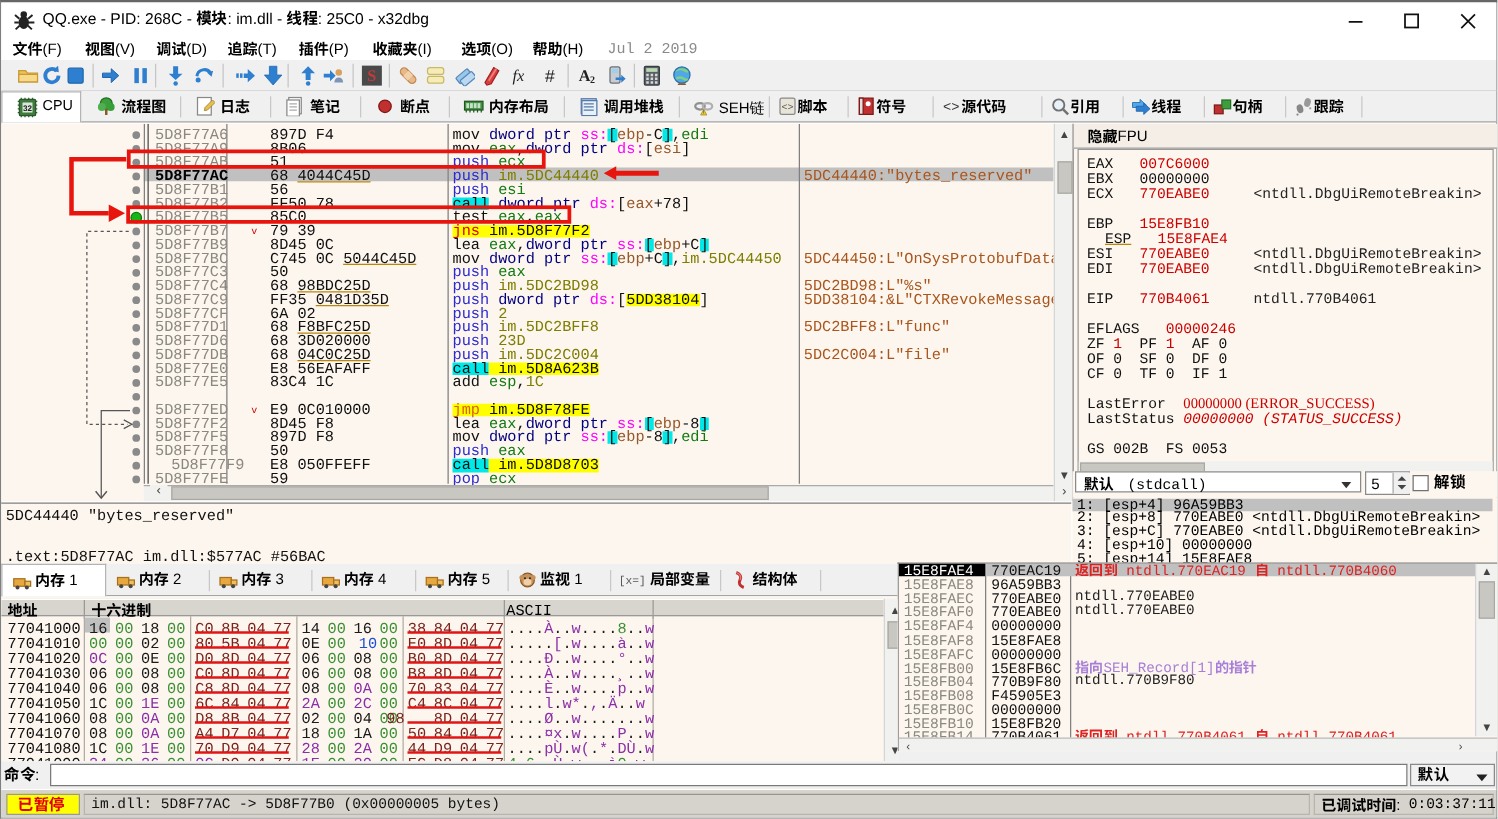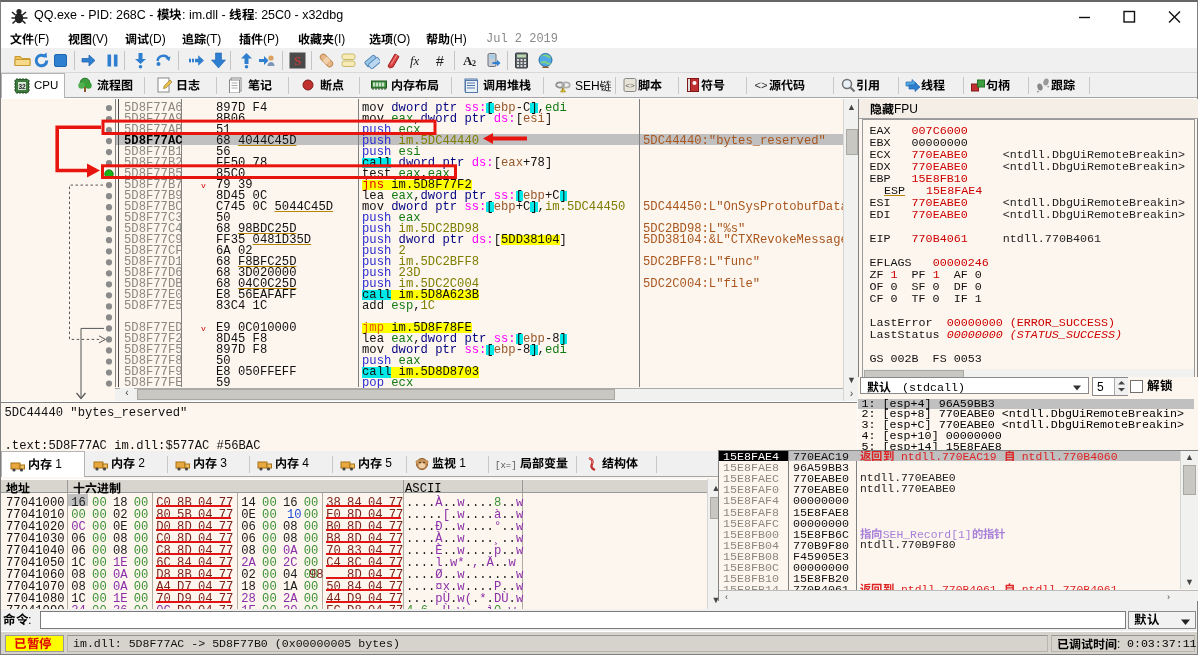--- a/index.html
+++ b/index.html
@@ -550,21 +550,21 @@
     <div class="drow mono" style="top:146.8px"><span class="c addr" style="left:123px">5D8F77CF</span><span class="c" style="left:215px"><span style="color:#101010;">6A 02</span></span><span class="c" style="left:361px"><span style="color:#2A2AD0;">push </span><span style="color:#7E7E00;">2</span></span></div>
     <div class="drow mono" style="top:157.8px"><span class="c addr" style="left:123px">5D8F77D1</span><span class="c" style="left:215px"><span style="color:#101010;">68 </span><span style="color:#101010;text-decoration:underline;text-decoration-color:#B8860B;">F8BFC25D</span></span><span class="c" style="left:361px"><span style="color:#2A2AD0;">push </span><span style="color:#7E7E00;">im.5DC2BFF8</span></span><span class="c" style="left:642px"><span style="color:#A9561E;">5DC2BFF8:L"func"</span></span></div>
     <div class="drow mono" style="top:168.8px"><span class="c addr" style="left:123px">5D8F77D6</span><span class="c" style="left:215px"><span style="color:#101010;">68 3D020000</span></span><span class="c" style="left:361px"><span style="color:#2A2AD0;">push </span><span style="color:#7E7E00;">23D</span></span></div>
     <div class="drow mono" style="top:179.8px"><span class="c addr" style="left:123px">5D8F77DB</span><span class="c" style="left:215px"><span style="color:#101010;">68 </span><span style="color:#101010;text-decoration:underline;text-decoration-color:#B8860B;">04C0C25D</span></span><span class="c" style="left:361px"><span style="color:#2A2AD0;">push </span><span style="color:#7E7E00;">im.5DC2C004</span></span><span class="c" style="left:642px"><span style="color:#A9561E;">5DC2C004:L"file"</span></span></div>
     <div class="drow mono" style="top:190.8px"><span class="c addr" style="left:123px">5D8F77E0</span><span class="c" style="left:215px"><span style="color:#101010;">E8 56EAFAFF</span></span><span class="c" style="left:361px"><span class="bg" style="color:#101010;background:#00E8E8;">call</span><span class="bg" style="color:#101010;background:#FFFF00;"> im.5D8A623B</span></span></div>
     <div class="drow mono" style="top:201.9px"><span class="c addr" style="left:123px">5D8F77E5</span><span class="c" style="left:215px"><span style="color:#101010;">83C4 1C</span></span><span class="c" style="left:361px"><span style="color:#101010;">add </span><span style="color:#127A12;">esp</span><span style="color:#101010;">,</span><span style="color:#7E7E00;">1C</span></span></div>
     <div class="drow mono" style="top:223.9px"><span class="c addr" style="left:123px">5D8F77ED</span><span class="c mono" style="left:200px;color:#D00000;font-size:8px">v</span><span class="c" style="left:215px"><span style="color:#101010;">E9 0C010000</span></span><span class="c" style="left:361px"><span class="bg" style="color:#E06000;background:#FFFF00;">jmp</span><span class="bg" style="color:#101010;background:#FFFF00;"> im.5D8F78FE</span></span></div>
     <div class="drow mono" style="top:234.9px"><span class="c addr" style="left:123px">5D8F77F2</span><span class="c" style="left:215px"><span style="color:#101010;">8D45 F8</span></span><span class="c" style="left:361px"><span style="color:#101010;">lea </span><span style="color:#127A12;">eax</span><span style="color:#101010;">,</span><span style="color:#000080;">dword ptr </span><span style="color:#FF00FF;">ss:</span><span class="bg" style="color:#101010;background:#00E8E8;">[</span><span style="color:#96572A;">ebp</span><span style="color:#101010;">-8</span><span class="bg" style="color:#101010;background:#00E8E8;">]</span></span></div>
     <div class="drow mono" style="top:245.9px"><span class="c addr" style="left:123px">5D8F77F5</span><span class="c" style="left:215px"><span style="color:#101010;">897D F8</span></span><span class="c" style="left:361px"><span style="color:#101010;">mov </span><span style="color:#000080;">dword ptr </span><span style="color:#FF00FF;">ss:</span><span class="bg" style="color:#101010;background:#00E8E8;">[</span><span style="color:#96572A;">ebp</span><span style="color:#101010;">-8</span><span class="bg" style="color:#101010;background:#00E8E8;">]</span><span style="color:#101010;">,</span><span style="color:#127A12;">edi</span></span></div>
     <div class="drow mono" style="top:257.0px"><span class="c addr" style="left:123px">5D8F77F8</span><span class="c" style="left:215px"><span style="color:#101010;">50</span></span><span class="c" style="left:361px"><span style="color:#2A2AD0;">push </span><span style="color:#127A12;">eax</span></span></div>
-    <div class="drow mono" style="top:268.0px"><span class="c addr" style="left:123px">5D8F77F9</span><span class="c" style="left:215px"><span style="color:#101010;">E8 050FFEFF</span></span><span class="c" style="left:361px"><span class="bg" style="color:#101010;background:#00E8E8;">call</span><span class="bg" style="color:#101010;background:#FFFF00;"> im.5D8D8703</span></span></div>
+    <div class="drow mono" style="top:268.0px"><span class="c addr" style="left:136px">5D8F77F9</span><span class="c" style="left:215px"><span style="color:#101010;">E8 050FFEFF</span></span><span class="c" style="left:361px"><span class="bg" style="color:#101010;background:#00E8E8;">call</span><span class="bg" style="color:#101010;background:#FFFF00;"> im.5D8D8703</span></span></div>
     <div class="drow mono" style="top:279.0px"><span class="c addr" style="left:123px">5D8F77FE</span><span class="c" style="left:215px"><span style="color:#101010;">59</span></span><span class="c" style="left:361px"><span style="color:#2A2AD0;">pop </span><span style="color:#127A12;">ecx</span></span></div>
     <svg class="abs" style="left:0;top:0" width="120" height="302" viewBox="0 0 120 302">
       <circle cx="108" cy="9.0" r="3.1" fill="#8a8a8a"></circle>
       <circle cx="108" cy="20.0" r="3.1" fill="#8a8a8a"></circle>
       <circle cx="108" cy="31.0" r="3.1" fill="#8a8a8a"></circle>
       <circle cx="108" cy="42.1" r="3.1" fill="#8a8a8a"></circle>
       <circle cx="108" cy="53.1" r="3.1" fill="#8a8a8a"></circle>
       <circle cx="108" cy="64.1" r="3.1" fill="#8a8a8a"></circle>
       <circle cx="108" cy="75.1" r="4.2" fill="#18B518" stroke="#0A7A0A"></circle>
       <circle cx="108" cy="86.1" r="3.1" fill="#8a8a8a"></circle>
@@ -617,31 +617,30 @@
       <span class="abs" style="left:11px;top:3px"><svg class="cjk" viewBox="0 0 100 100">
           <use href="#u9690"></use>
         </svg><svg class="cjk" viewBox="0 0 100 100">
           <use href="#u85cf"></use>
         </svg>FPU</span>
     </div>
     <div class="abs" style="left:3px;top:20px;width:333px;height:261px;border:1px solid #9a9a9a"></div>
     <div class="rrow" style="left:10.5px;top:24.5px"><span style="color:#111;">EAX</span>   <span style="color:#CC0000;">007C6000</span></div>
     <div class="rrow" style="left:10.5px;top:36.5px"><span style="color:#111;">EBX</span>   <span style="color:#111;">00000000</span></div>
     <div class="rrow" style="left:10.5px;top:48.5px"><span style="color:#111;">ECX</span>   <span style="color:#CC0000;">770EABE0</span>     <span style="color:#222;">&lt;ntdll.DbgUiRemoteBreakin&gt;</span></div>
-    <div class="rrow" style="left:10.5px;top:60.5px"><span style="color:#111;">EDX</span>   <span style="color:#CC0000;">770EABE0</span>     <span style="color:#222;">&lt;ntdll.DbgUiRemoteBreakin&gt;</span></div>
     <div class="rrow" style="left:10.5px;top:72.5px"><span style="color:#111;">EBP</span>   <span style="color:#CC0000;">15E8FB10</span></div>
     <div class="rrow" style="left:25px;top:84.5px"><span style="color:#111;text-decoration:underline;text-decoration-color:#B8860B;">ESP</span>   <span style="color:#CC0000;">15E8FAE4</span></div>
     <div class="rrow" style="left:10.5px;top:96.5px"><span style="color:#111;">ESI</span>   <span style="color:#CC0000;">770EABE0</span>     <span style="color:#222;">&lt;ntdll.DbgUiRemoteBreakin&gt;</span></div>
     <div class="rrow" style="left:10.5px;top:108.5px"><span style="color:#111;">EDI</span>   <span style="color:#CC0000;">770EABE0</span>     <span style="color:#222;">&lt;ntdll.DbgUiRemoteBreakin&gt;</span></div>
     <div class="rrow" style="left:10.5px;top:132.5px"><span style="color:#111;">EIP</span>   <span style="color:#CC0000;">770B4061</span>     <span style="color:#222;">ntdll.770B4061</span></div>
     <div class="rrow" style="left:10.5px;top:156.5px"><span style="color:#111;">EFLAGS</span>   <span style="color:#CC0000;">00000246</span></div>
     <div class="rrow" style="left:10.5px;top:168.5px"><span style="color:#111;">ZF </span><span style="color:#CC0000;">1</span><span style="color:#111;">  PF </span><span style="color:#CC0000;">1</span><span style="color:#111;">  AF 0</span></div>
     <div class="rrow" style="left:10.5px;top:180.5px"><span style="color:#111;">OF 0  SF 0  DF 0</span></div>
     <div class="rrow" style="left:10.5px;top:192.5px"><span style="color:#111;">CF 0  TF 0  IF 1</span></div>
-    <div class="rrow" style="left:10.5px;top:216.5px"><span style="color:#111;">LastError  </span><span style="color:#CC0000;">00000000 (ERROR_SUCCESS)</span></div>
+    <div class="rrow" style="left:10.5px;top:216.5px"><span style="color:#111;">LastError  </span><span style="color:#CC0000;font-family:Liberation Serif, serif;">00000000 (ERROR_SUCCESS)</span></div>
     <div class="rrow" style="left:10.5px;top:228.5px"><span style="color:#111;">LastStatus </span><span style="color:#CC0000;font-style:italic;">00000000 (STATUS_SUCCESS)</span></div>
     <div class="rrow" style="left:10.5px;top:252.5px"><span style="color:#111;">GS 002B  FS 0053</span></div>
     <div class="sbtrack" style="left:4px;top:270px;width:331px;height:10px"></div>
     <div class="sbthumb" style="left:5px;top:271px;width:100px;height:8px"></div>
   </div>
 <div id="ctlrow" class="abs">
     <div class="abs" style="left:2px;top:0px;width:229px;height:17px;background:#fff;border:1px solid #8a8a8a;font-size:12px">
       <span class="abs" style="left:6px;top:2px"><svg class="cjk" viewBox="0 0 100 100">
           <use href="#u9ed8"></use>
         </svg><svg class="cjk" viewBox="0 0 100 100">

